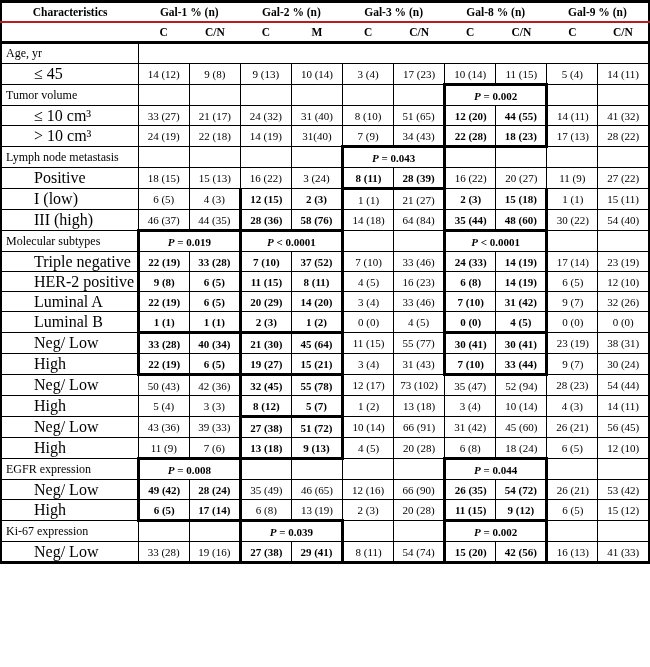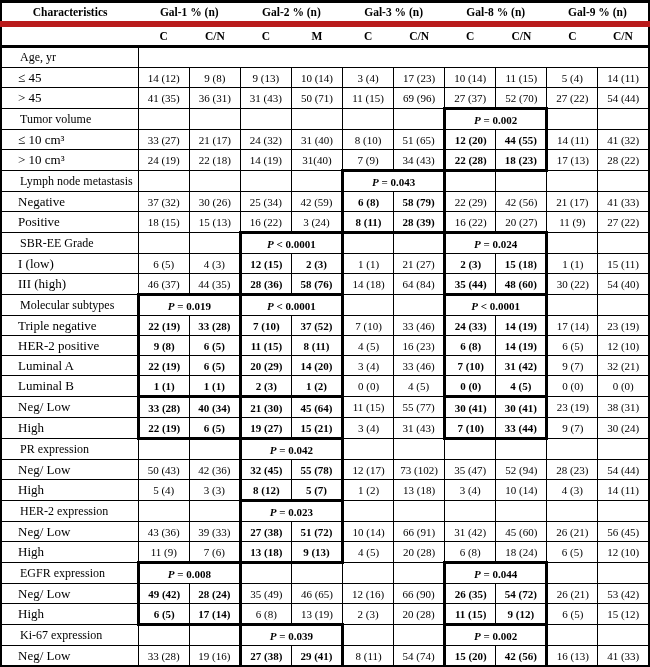--- a/index.html
+++ b/index.html
@@ -23,42 +23,42 @@
 
   thead th {
     font-weight: bold;
     font-size: 11.5px;
     text-align: center;
     vertical-align: middle;
     height: 18px;
     padding: 0 1px;
     border: 0;
   }
-  thead tr.h1 th { border-bottom: 6px solid #b91c1c; margin-left: 36px; }
+  thead tr.h1 th { border-bottom: 2px solid #b91c1c; margin-left: 36px; }
   thead tr.h2 th { border-bottom: 3px solid #000; }
 
   tbody td {
     border: 1px solid #000;
     font-size: 11px;
     height: 19px;
     padding: 0 1px;
     text-align: center;
     vertical-align: middle;
     overflow: hidden;
     white-space: nowrap;
   }
   td.cat {
     text-align: left;
     font-size: 12px;
-    padding-left: 18px;
+    padding-left: 4px;
   }
   td.sub {
     text-align: left;
-    font-size: 13px;
-    padding-left: 16px;
+    font-size: 16px;
+    padding-left: 32px;
   }
   .bold { font-weight: bold; }
   .pcell { font-weight: bold; }
   .pcell i { font-style: italic; }
   .tl { border-left: 3px solid #000 !important; }
   .tr { border-right: 3px solid #000 !important; }
   .tt { border-top: 3px solid #000 !important; }
   .tb { border-bottom: 3px solid #000 !important; }
 </style>
 </head>
@@ -113,33 +113,20 @@
         <td class="val">9 (13)</td>
         <td class="val">10 (14)</td>
         <td class="val">3 (4)</td>
         <td class="val">17 (23)</td>
         <td class="val">10 (14)</td>
         <td class="val">11 (15)</td>
         <td class="val">5 (4)</td>
         <td class="val">14 (11)</td>
       </tr>
       <tr>
-        <td class="sub">&gt; 45</td>
-        <td class="val">41 (35)</td>
-        <td class="val">36 (31)</td>
-        <td class="val">31 (43)</td>
-        <td class="val">50 (71)</td>
-        <td class="val">11 (15)</td>
-        <td class="val">69 (96)</td>
-        <td class="val">27 (37)</td>
-        <td class="val">52 (70)</td>
-        <td class="val">27 (22)</td>
-        <td class="val">54 (44)</td>
-      </tr>
-      <tr>
         <td class="cat">Tumor volume</td>
         <td></td>
         <td></td>
         <td></td>
         <td></td>
         <td></td>
         <td></td>
         <td class="pcell tl tr tt" colspan="2"><i>P</i> = 0.002</td>
         <td></td>
         <td></td>
@@ -176,57 +163,33 @@
         <td></td>
         <td></td>
         <td></td>
         <td class="pcell tl tr tt" colspan="2"><i>P</i> = 0.043</td>
         <td></td>
         <td></td>
         <td></td>
         <td></td>
       </tr>
       <tr>
-        <td class="sub">Negative</td>
-        <td class="val">37 (32)</td>
-        <td class="val">30 (26)</td>
-        <td class="val">25 (34)</td>
-        <td class="val">42 (59)</td>
-        <td class="val bold tl">6 (8)</td>
-        <td class="val bold tr">58 (79)</td>
-        <td class="val">22 (29)</td>
-        <td class="val">42 (56)</td>
-        <td class="val">21 (17)</td>
-        <td class="val">41 (33)</td>
-      </tr>
-      <tr>
         <td class="sub">Positive</td>
         <td class="val">18 (15)</td>
         <td class="val">15 (13)</td>
         <td class="val">16 (22)</td>
         <td class="val">3 (24)</td>
         <td class="val bold tl tb">8 (11)</td>
         <td class="val bold tr tb">28 (39)</td>
         <td class="val">16 (22)</td>
         <td class="val">20 (27)</td>
         <td class="val">11 (9)</td>
         <td class="val">27 (22)</td>
       </tr>
       <tr>
-        <td class="cat">SBR-EE Grade</td>
-        <td></td>
-        <td></td>
-        <td class="pcell tl tr tt" colspan="2"><i>P</i> &lt; 0.0001</td>
-        <td></td>
-        <td></td>
-        <td class="pcell tl tr tt" colspan="2"><i>P</i> = 0.024</td>
-        <td></td>
-        <td></td>
-      </tr>
-      <tr>
         <td class="sub">I (low)</td>
         <td class="val">6 (5)</td>
         <td class="val">4 (3)</td>
         <td class="val bold tl">12 (15)</td>
         <td class="val bold tr">2 (3)</td>
         <td class="val">1 (1)</td>
         <td class="val">21 (27)</td>
         <td class="val bold tl">2 (3)</td>
         <td class="val bold tr">15 (18)</td>
         <td class="val">1 (1)</td>
@@ -285,21 +248,21 @@
         <td class="sub">Luminal A</td>
         <td class="val bold tl">22 (19)</td>
         <td class="val bold tr">6 (5)</td>
         <td class="val bold tl">20 (29)</td>
         <td class="val bold tr">14 (20)</td>
         <td class="val">3 (4)</td>
         <td class="val">33 (46)</td>
         <td class="val bold tl">7 (10)</td>
         <td class="val bold tr">31 (42)</td>
         <td class="val">9 (7)</td>
-        <td class="val">32 (21)</td>
+        <td class="val">32 (26)</td>
       </tr>
       <tr>
         <td class="sub">Luminal B</td>
         <td class="val bold tl tb">1 (1)</td>
         <td class="val bold tr tb">1 (1)</td>
         <td class="val bold tl tb">2 (3)</td>
         <td class="val bold tr tb">1 (2)</td>
         <td class="val">0 (0)</td>
         <td class="val">4 (5)</td>
         <td class="val bold tl tb">0 (0)</td>
@@ -327,32 +290,20 @@
         <td class="val bold tl tb">19 (27)</td>
         <td class="val bold tr tb">15 (21)</td>
         <td class="val">3 (4)</td>
         <td class="val">31 (43)</td>
         <td class="val bold tl tb">7 (10)</td>
         <td class="val bold tr tb">33 (44)</td>
         <td class="val">9 (7)</td>
         <td class="val">30 (24)</td>
       </tr>
       <tr>
-        <td class="cat">PR expression</td>
-        <td></td>
-        <td></td>
-        <td class="pcell tl tr tt" colspan="2"><i>P</i> = 0.042</td>
-        <td></td>
-        <td></td>
-        <td></td>
-        <td></td>
-        <td></td>
-        <td></td>
-      </tr>
-      <tr>
         <td class="sub">Neg/ Low</td>
         <td class="val">50 (43)</td>
         <td class="val">42 (36)</td>
         <td class="val bold tl">32 (45)</td>
         <td class="val bold tr">55 (78)</td>
         <td class="val">12 (17)</td>
         <td class="val">73 (102)</td>
         <td class="val">35 (47)</td>
         <td class="val">52 (94)</td>
         <td class="val">28 (23)</td>
@@ -365,32 +316,20 @@
         <td class="val bold tl tb">8 (12)</td>
         <td class="val bold tr tb">5 (7)</td>
         <td class="val">1 (2)</td>
         <td class="val">13 (18)</td>
         <td class="val">3 (4)</td>
         <td class="val">10 (14)</td>
         <td class="val">4 (3)</td>
         <td class="val">14 (11)</td>
       </tr>
       <tr>
-        <td class="cat">HER-2 expression</td>
-        <td></td>
-        <td></td>
-        <td class="pcell tl tr tt" colspan="2"><i>P</i> = 0.023</td>
-        <td></td>
-        <td></td>
-        <td></td>
-        <td></td>
-        <td></td>
-        <td></td>
-      </tr>
-      <tr>
         <td class="sub">Neg/ Low</td>
         <td class="val">43 (36)</td>
         <td class="val">39 (33)</td>
         <td class="val bold tl">27 (38)</td>
         <td class="val bold tr">51 (72)</td>
         <td class="val">10 (14)</td>
         <td class="val">66 (91)</td>
         <td class="val">31 (42)</td>
         <td class="val">45 (60)</td>
         <td class="val">26 (21)</td>

